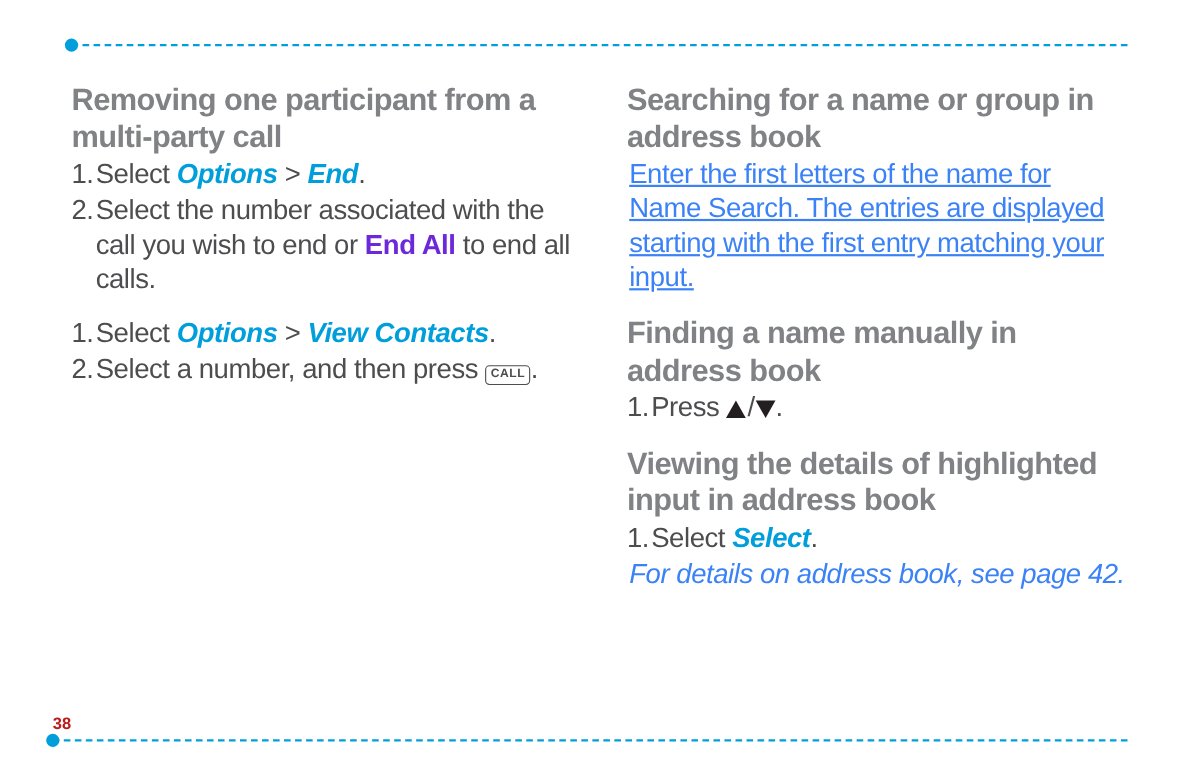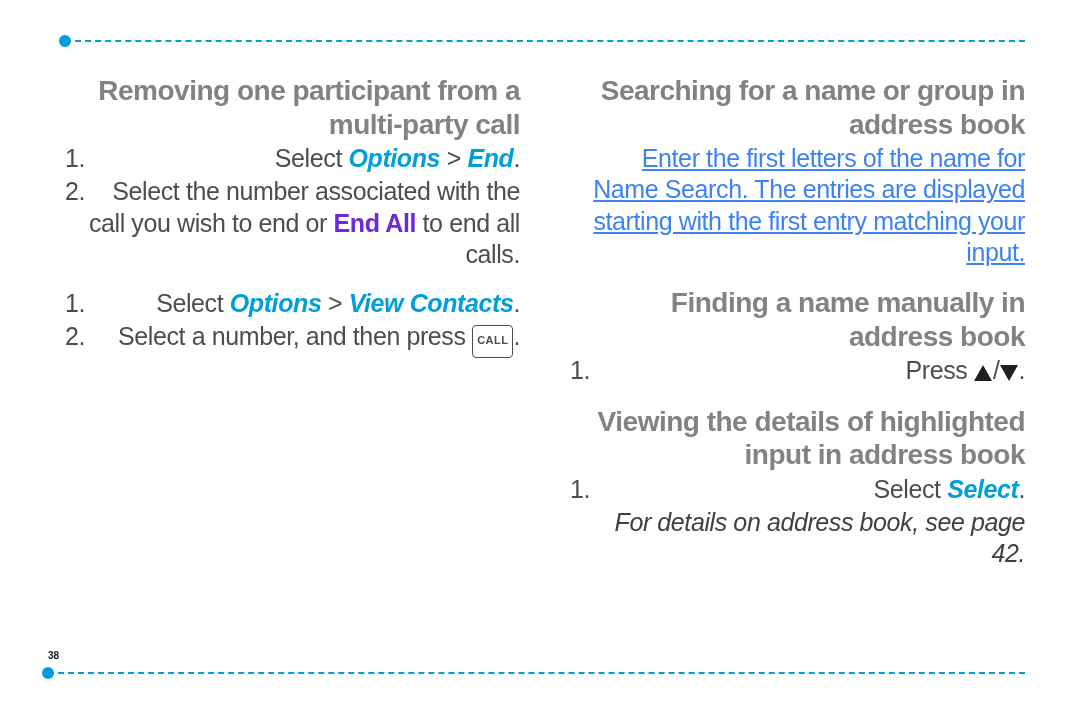--- a/index.html
+++ b/index.html
@@ -2,21 +2,20 @@
 <html><head>
 <meta charset="utf-8">
 <style>
   * { box-sizing: border-box; margin: 0; padding: 0; }
   html, body { width: 1080px; height: 704px; background: #fff; font-family: "Helvetica Neue", Arial, sans-serif; }
   .page {
     position: relative;
     width: 1080px;
     height: 704px;
     padding: 40px 55px 15px 65px;
-    text-align: right;
   }
   .top-rule {
     position: relative;
     height: 2px;
     border-top: 2px dashed #009fdb;
     margin-bottom: 32px;
   }
   .top-rule::before {
     content: "";
     position: absolute;
@@ -63,41 +62,40 @@
     line-height: 1.25;
     color: #3b82f6;
     letter-spacing: -0.4px;
     padding-left: 2px;
     text-decoration: underline;
   }
   p.note {
     font-style: italic;
     font-size: 25px;
     line-height: 1.25;
-    color: #404040;
+    color: #3b82f6;
     letter-spacing: -0.4px;
     padding-left: 2px;
-    margin-left: 33px;
   }
   .link { color: #009fdb; font-weight: 600; font-style: italic; }
   .bold { font-weight: 600; color: #6d28d9; }
   .gt { color: #4d4d4f; font-weight: 400; }
   .call-btn {
     display: inline-flex;
     align-items: center;
     justify-content: center;
     border: 1.6px solid #4d4d4f;
     border-radius: 4px;
     padding: 1px 4px 2px;
     font-size: 11px;
     font-weight: 700;
     letter-spacing: 0.5px;
     vertical-align: 1px;
     line-height: 1;
-    height: 33px;
+    height: 18px;
   }
   .tri-up, .tri-down {
     display: inline-block;
     width: 0; height: 0;
     vertical-align: -2px;
   }
   .tri-up {
     border-left: 9px solid transparent;
     border-right: 9px solid transparent;
     border-bottom: 16px solid #231f20;
@@ -124,23 +122,23 @@
     position: absolute;
     left: -6px; top: -7px;
     width: 12px; height: 12px;
     border-radius: 50%;
     background: #009fdb;
   }
   .page-num {
     position: absolute;
     left: 0;
     top: -22px;
-    font-size: 10px;
+    font-size: 15px;
     font-weight: 700;
-    color: #0f172a;
+    color: #b91c1c;
     background: #fff;
     padding-right: 8px;
   }
 </style>
 </head>
 <body>
 
 <div class="page">
 
   <div class="top-rule"></div>

